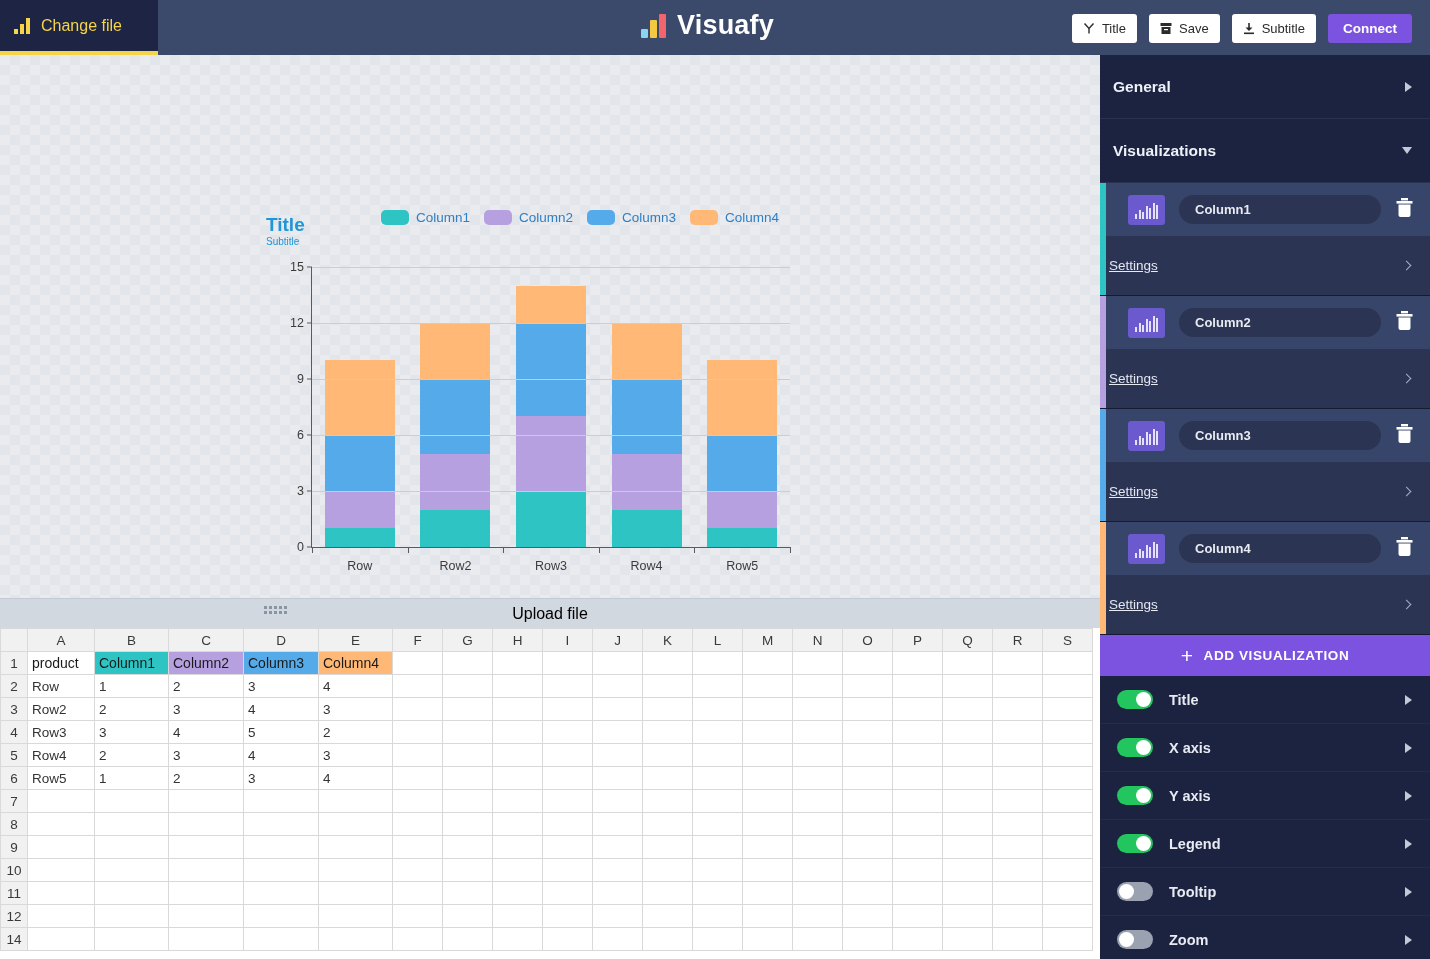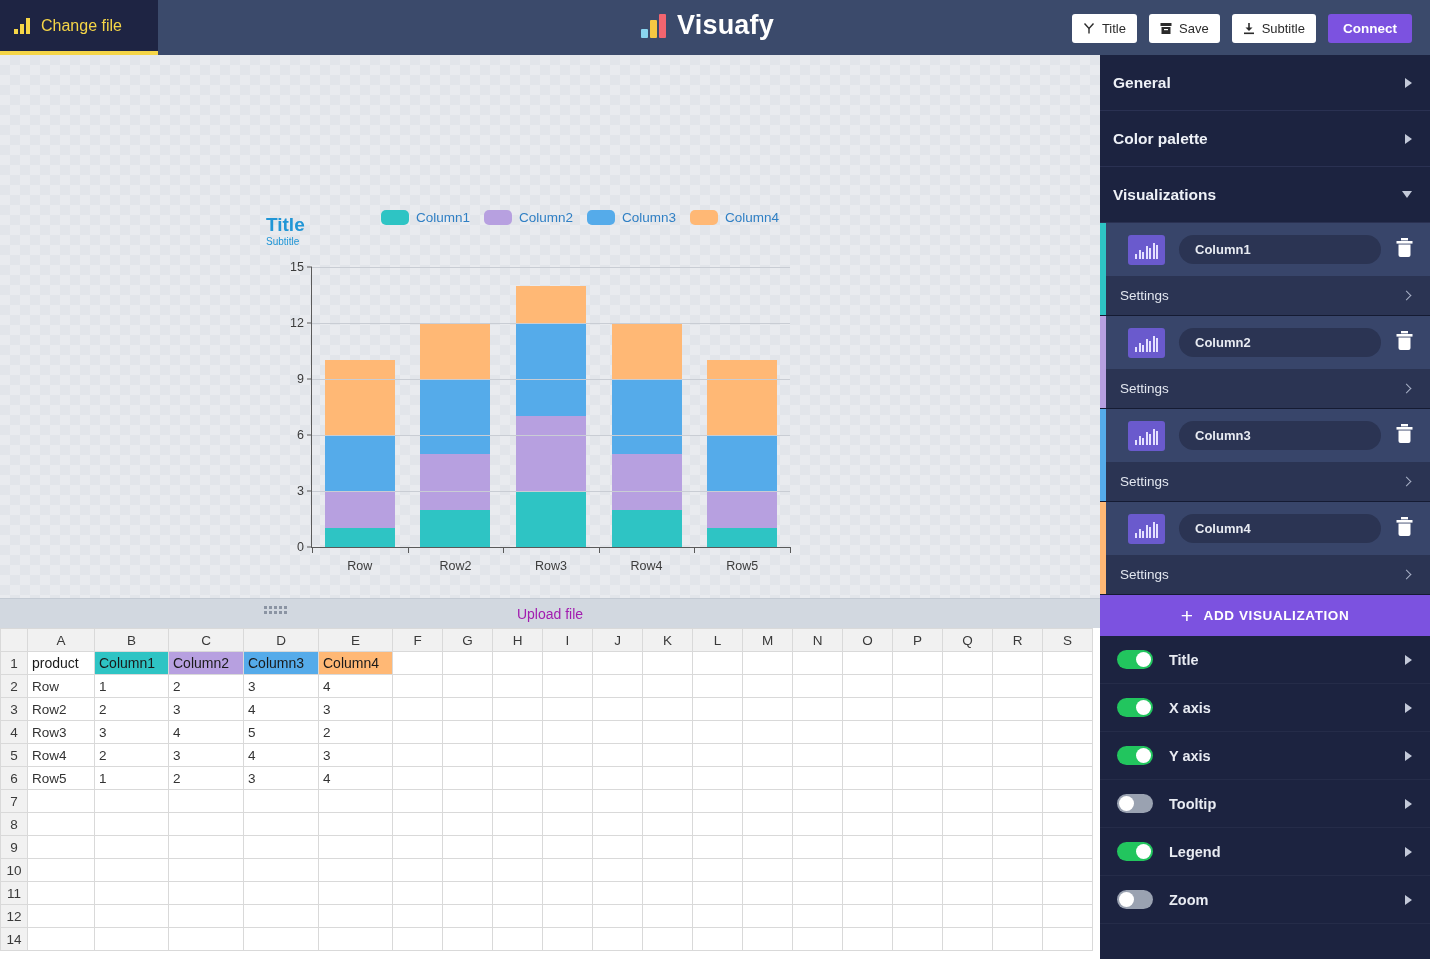--- a/index.html
+++ b/index.html
@@ -107,41 +107,41 @@
     position: absolute; top: 598px; left: 0; width: 1100px; height: 30px;
     background: #d2d8e0; border-top: 1px solid #c3cad3;
     display: flex; align-items: center; justify-content: center;
   }
   .drag-handle {
     position: absolute; left: 264px; top: 606px;
     display: grid; grid-template-columns: repeat(5, 3px); grid-auto-rows: 3px;
     gap: 2px; cursor: ns-resize;
   }
   .drag-handle i { background: #8b94a3; display: block; width: 3px; height: 3px; }
-  .upload-label { font-size: 14px; color: #a21caf; cursor: pointer; }
+  .upload-label { font-size: 16px; color: #000000; cursor: pointer; }
 
   
   .sheet { position: absolute; top: 628px; left: 0; width: 1100px; height: 331px; background: #fff; overflow: hidden; }
   table.grid { border-collapse: collapse; table-layout: fixed; font-size: 13.5px; color: #333; }
   table.grid th, table.grid td {
     border: 1px solid #d9d9d9; height: 23px; padding: 0 4px;
     font-weight: normal; text-align: left; white-space: nowrap; overflow: hidden;
   }
   table.grid thead th { background: #f1f1f1; text-align: center; color: #3a3a3a; font-size: 13.5px; }
   table.grid th.corner { width: 27px; background: #f1f1f1; }
   table.grid td.rownum { width: 27px; background: #f1f1f1; text-align: center; color: #3a3a3a; }
   .cell-head { font-size: 14px; color: #1a1a1a; }
 
   
   .panel {
     position: absolute; top: 55px; right: 0; width: 330px; height: 904px;
     background: #1c2340; color: #e8ebf2; overflow: hidden;
   }
   .accordion {
-    height: 56px; display: flex; align-items: center; justify-content: space-between;
+    height: 64px; display: flex; align-items: center; justify-content: space-between;
     padding: 0 18px 0 13px; border-bottom: 1px solid #2a3152; cursor: pointer;
   }
   .accordion span.atitle { font-size: 15.5px; font-weight: bold; color: #eef1f7; }
   .caret-right { width: 0; height: 0; border-left: 7px solid #c3c9d9; border-top: 5px solid transparent; border-bottom: 5px solid transparent; }
   .caret-down  { width: 0; height: 0; border-top: 7px solid #c3c9d9; border-left: 5px solid transparent; border-right: 5px solid transparent; }
 
   .viz-block { border-bottom: 1px solid #151b33; }
   .viz-head {
     height: 53px; background: #38456a; display: flex; align-items: center;
     padding-left: 28px; padding-right: 16px; gap: 14px; position: relative;
@@ -158,22 +158,22 @@
   .viz-icon i:nth-child(3){height:7px;} .viz-icon i:nth-child(4){height:13px;}
   .viz-icon i:nth-child(5){height:11px;} .viz-icon i:nth-child(6){height:16px;}
   .viz-icon i:nth-child(7){height:14px;}
   .viz-name {
     flex: 1; height: 29px; background: #2b3453; border-radius: 15px;
     display: flex; align-items: center; padding-left: 16px;
     font-size: 13px; font-weight: bold; color: #e8ebf2; cursor: text;
   }
   .trash { cursor: pointer; flex: none; }
   .viz-settings {
-    height: 39px; display: flex; align-items: center; justify-content: space-between;
-    padding: 0 20px 0 20px; cursor: pointer;
+    height: 59px; display: flex; align-items: center; justify-content: space-between;
+    padding: 0 20px 0 9px; cursor: pointer; text-decoration: underline;
   }
   .viz-settings .slabel { font-size: 13.5px; color: #e3e7f0; }
   .chev { width: 7px; height: 7px; border-right: 1.5px solid #a8b0c6; border-top: 1.5px solid #a8b0c6; transform: rotate(45deg); }
 
   .add-viz {
     height: 41px; background: #7c52e0; display: flex; align-items: center; justify-content: center;
     gap: 10px; color: #fff; font-size: 13.5px; font-weight: bold; letter-spacing: .6px; cursor: pointer;
   }
   .plus { font-size: 21px; line-height: 1; font-weight: normal; }
 
@@ -684,24 +684,20 @@
       </table>
   </div>
 
   <div class="panel">
     <div id="accordions">
         <div class="accordion">
           <span class="atitle">General</span>
           <span class="caret-right"></span>
         </div>
         <div class="accordion">
-          <span class="atitle">Color palette</span>
-          <span class="caret-right"></span>
-        </div>
-        <div class="accordion">
           <span class="atitle">Visualizations</span>
           <span class="caret-down"></span>
         </div>
       </div>
     <div id="viz-list">
         <div class="viz-block">
           <div class="viz-head">
             <div class="viz-edge" style="background: rgb(46, 196, 196);"></div>
             <div class="viz-icon">
               <i></i>
@@ -821,31 +817,31 @@
           <span class="caret-right"></span>
         </div>
         <div class="toggle-row">
           <span class="switch on">
             <span class="knob"></span>
           </span>
           <span class="toggle-label">Y axis</span>
           <span class="caret-right"></span>
         </div>
         <div class="toggle-row">
+          <span class="switch on">
+            <span class="knob"></span>
+          </span>
+          <span class="toggle-label">Legend</span>
+          <span class="caret-right"></span>
+        </div>
+        <div class="toggle-row">
           <span class="switch off">
             <span class="knob"></span>
           </span>
           <span class="toggle-label">Tooltip</span>
-          <span class="caret-right"></span>
-        </div>
-        <div class="toggle-row">
-          <span class="switch on">
-            <span class="knob"></span>
-          </span>
-          <span class="toggle-label">Legend</span>
           <span class="caret-right"></span>
         </div>
         <div class="toggle-row">
           <span class="switch off">
             <span class="knob"></span>
           </span>
           <span class="toggle-label">Zoom</span>
           <span class="caret-right"></span>
         </div>
       </div>

